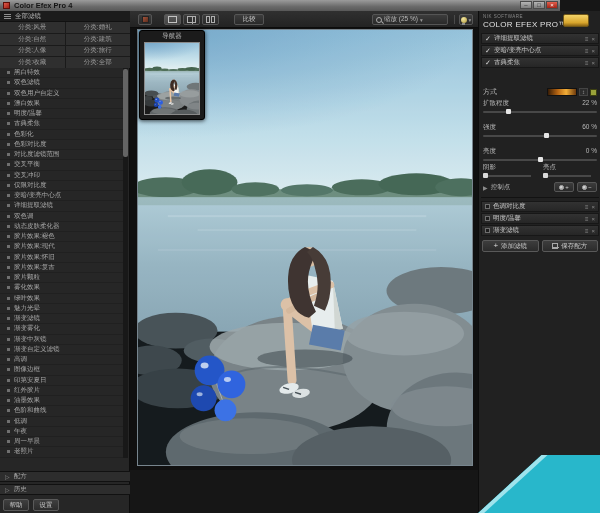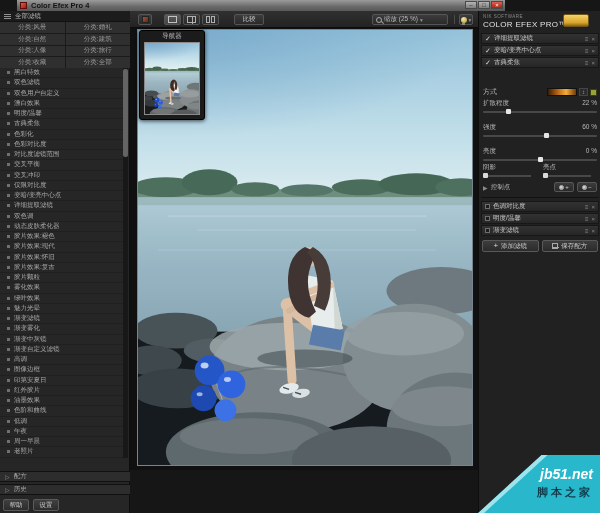--- a/index.html
+++ b/index.html
@@ -1,22 +1,22 @@
 <!DOCTYPE html>
 <html><head>
 <meta charset="utf-8">
 <style>
   * { margin:0; padding:0; box-sizing:border-box; }
   html,body { width:600px; height:513px; overflow:hidden; background:#161616;
     font-family:"Liberation Sans","DejaVu Sans",sans-serif; }
   .abs { position:absolute; }
 
   
-  #titlebar { left:0; top:0; width:488px; height:11px;
-    background:linear-gradient(180deg,#9b9b9b,#6a6a6a 60%,#585858);margin-left:17px; }
+  #titlebar { left:0; top:0; width:560px; height:11px;
+    background:linear-gradient(180deg,#9b9b9b,#6a6a6a 60%,#585858); }
   #app-icon { left:3px; top:2px; width:7px; height:7px; background:linear-gradient(135deg,#e05a4a,#9c1f14); border:1px solid #5c0f08; }
   #win-title { left:14px; top:1px; font-size:7.5px; color:#151515; font-weight:bold; }
   #win-btns { right:2px; top:1px; display:flex; gap:1px; }
   .win-btn { width:12px; height:8px; background:linear-gradient(180deg,#b5b5b5,#7d7d7d); border:1px solid #4a4a4a;
     font-size:6px; line-height:6px; text-align:center; color:#222; }
   .win-btn.close { background:linear-gradient(180deg,#e2604e,#a32315); color:#fff; }
 
   
   #left-panel { left:0; top:11px; width:130px; height:502px; background:#262626; border-right:1px solid #0d0d0d; }
   #lp-header { left:0; top:0; width:130px; height:11px; background:#1c1c1c; border-bottom:1px solid #111;
@@ -586,17 +586,13 @@
     </span>
     <span class="rp-btn">
       <span class="grid-ic"></span>
       <span>保存配方</span>
     </span>
   </div>
 </div>
 
 <div id="watermark" class="abs">
   <div id="wm-stripe"></div>
-  <div id="wm-text">
-    <div id="wm-line1">jb51.net</div>
-    <div id="wm-line2">脚本之家</div>
-  </div>
 </div>
 
 </body></html>

